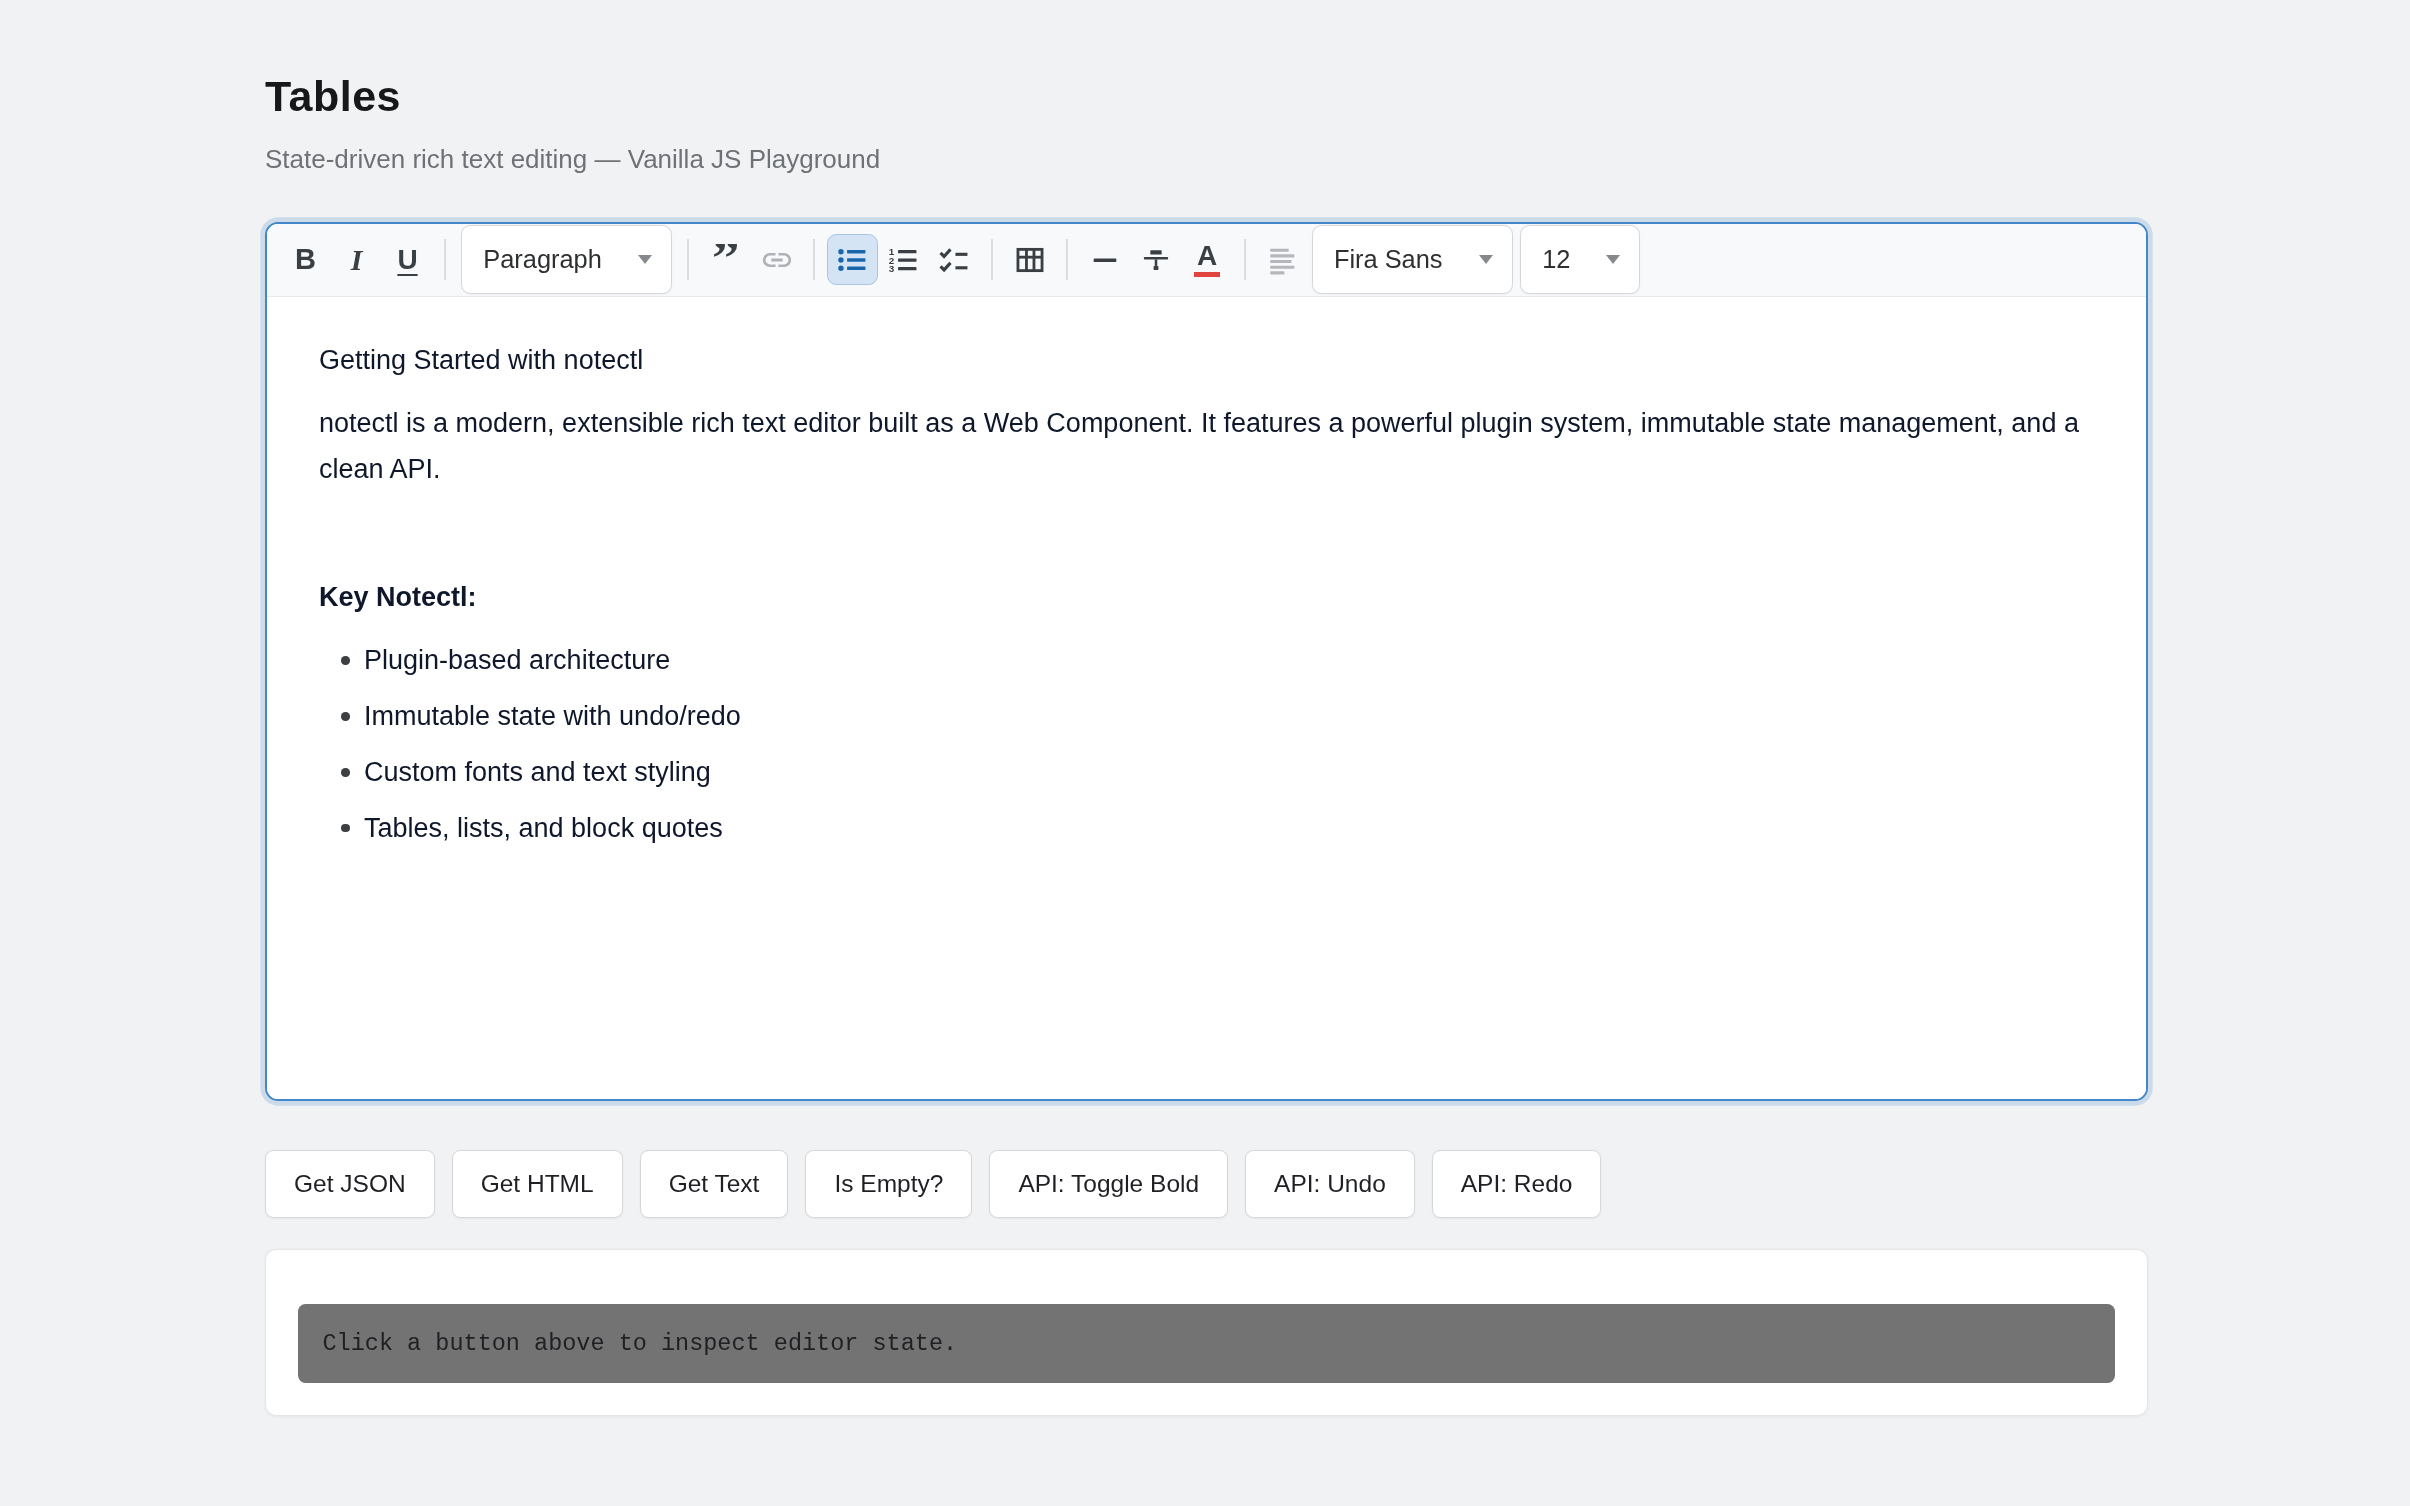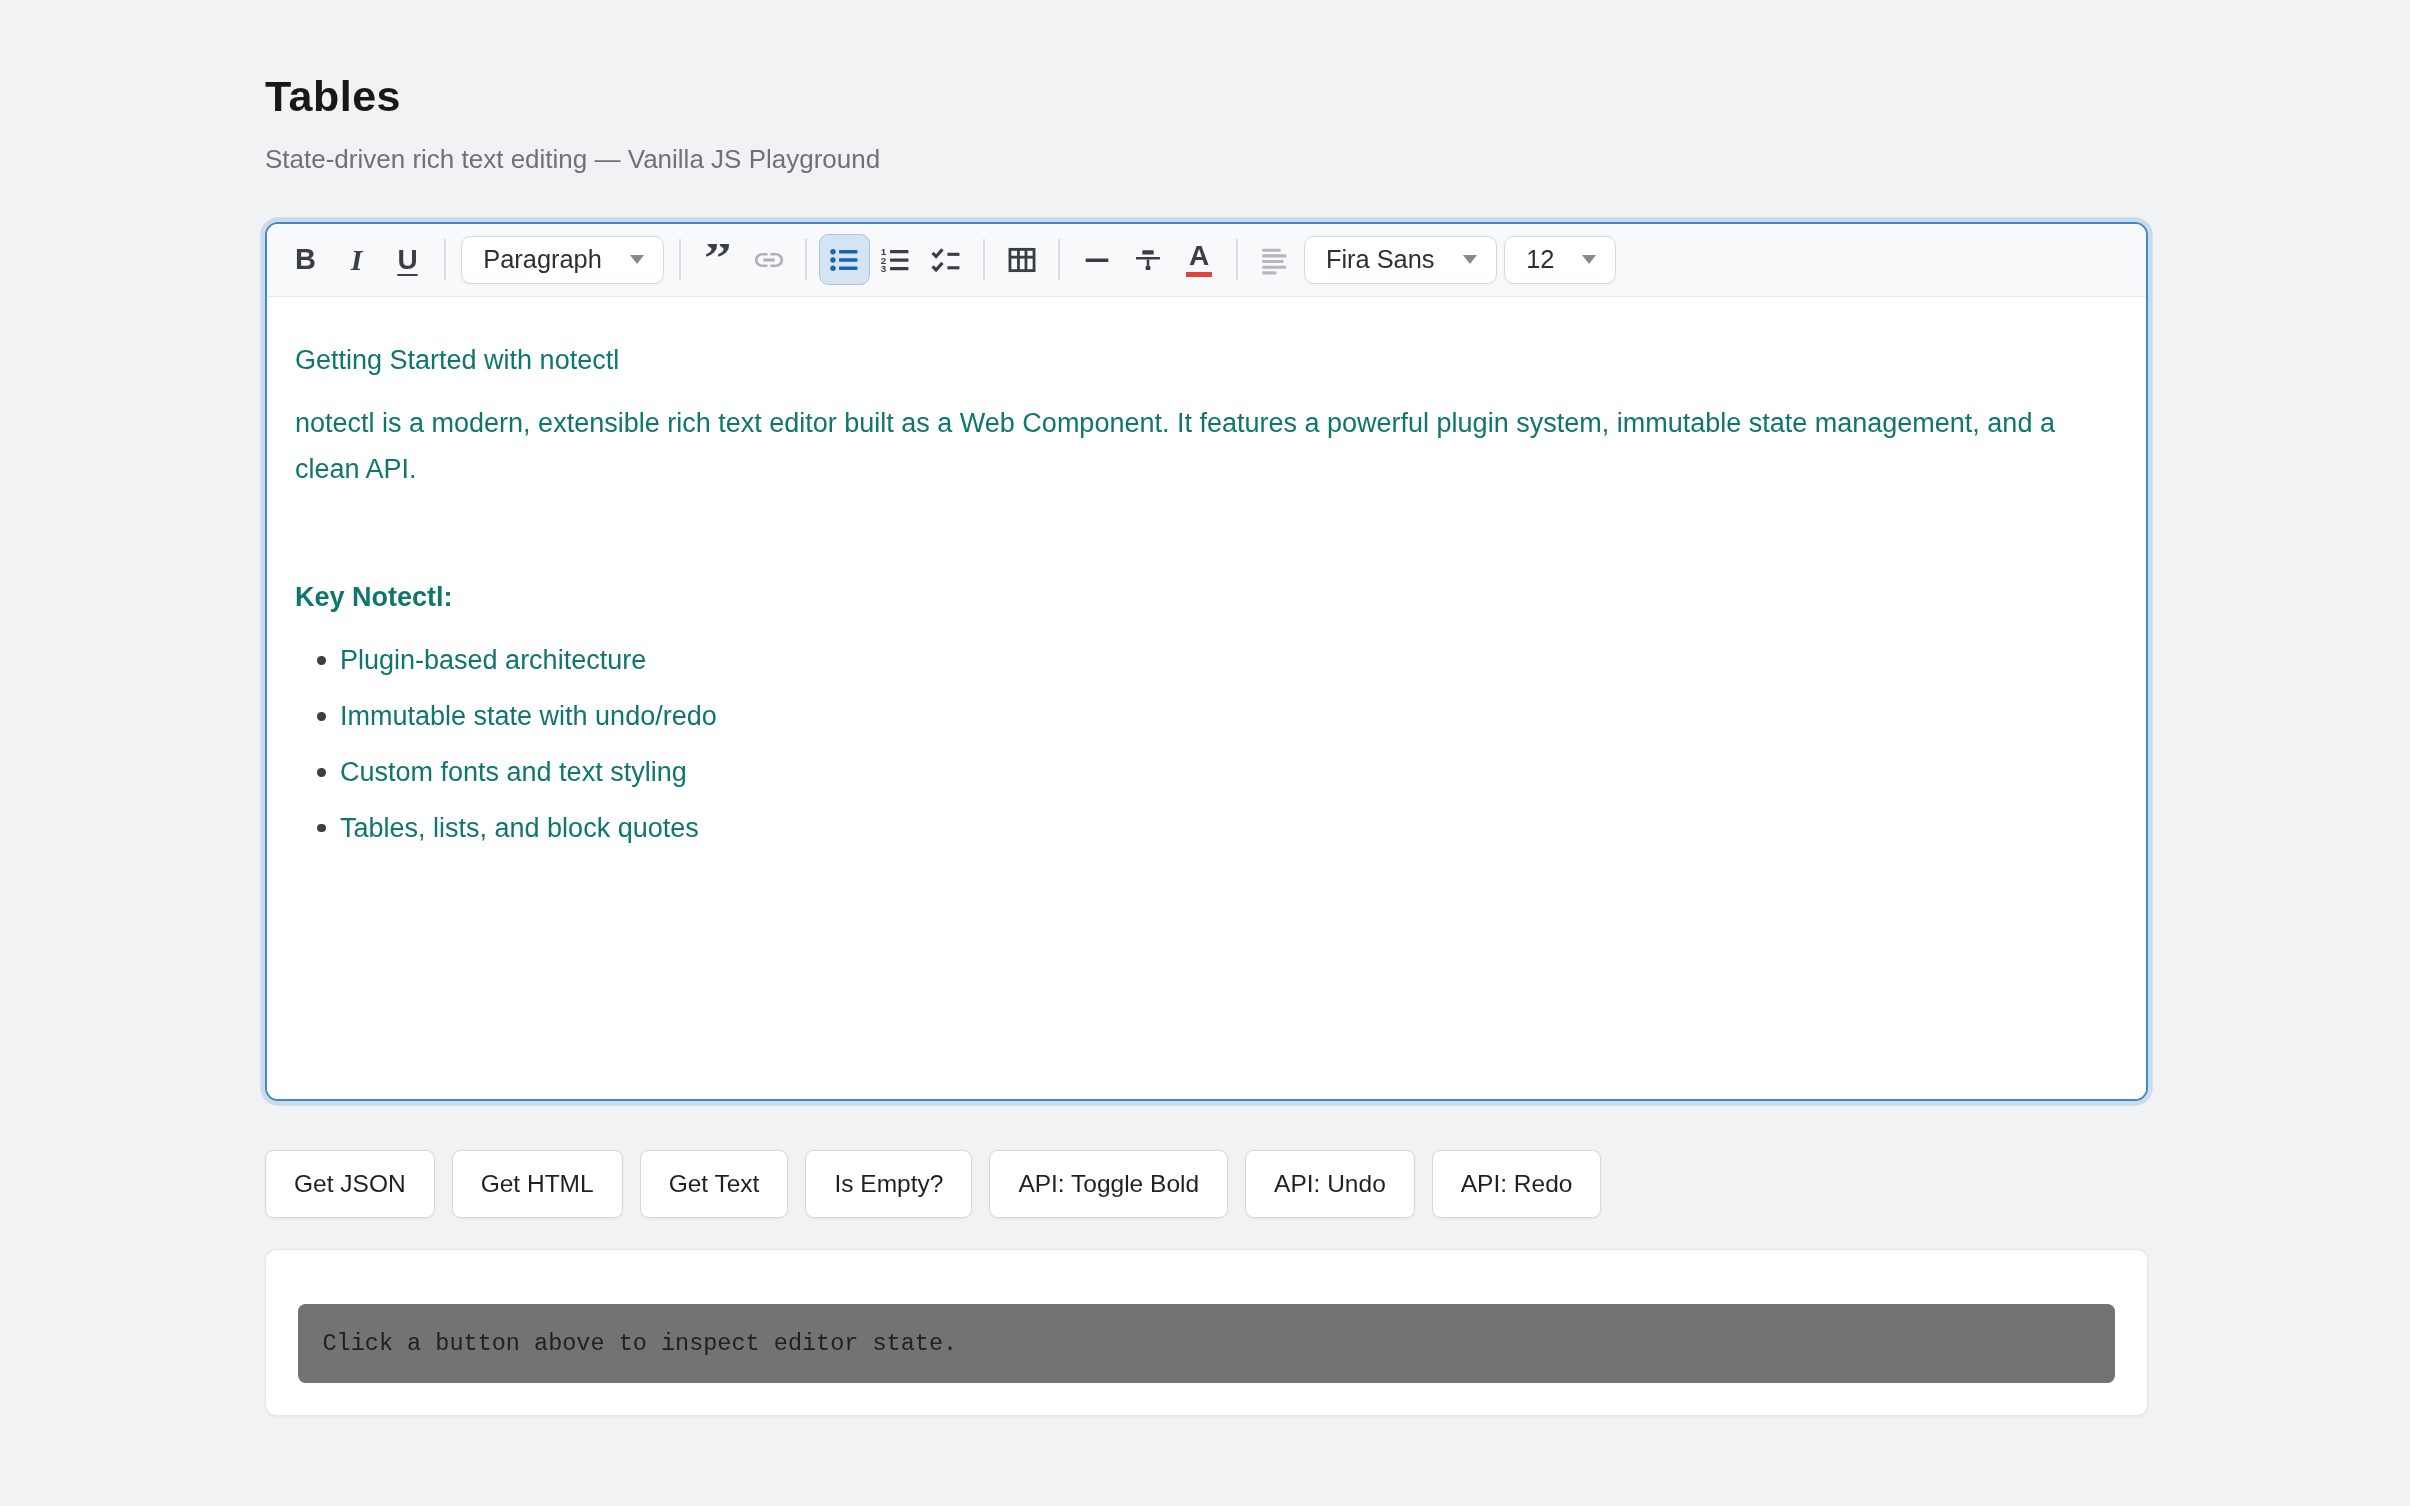--- a/index.html
+++ b/index.html
@@ -57,48 +57,48 @@
     margin: 0 11.3px;
     flex: 0 0 1.9px;
   }
   .glyph-b { font-size: 29px; font-weight: 800; }
   .glyph-i { font-family: "Liberation Serif", serif; font-style: italic; font-weight: 700; font-size: 30px; }
   .glyph-u { font-size: 28px; font-weight: 600; text-decoration: underline; text-underline-offset: 4.7px; }
   .glyph-quote { font-family: "Liberation Serif", serif; font-weight: 700; font-size: 55px; line-height: 28px; height: 32px; overflow: hidden; }
   .glyph-a { font-size: 28px; font-weight: 700; line-height: 1; display: inline-block; border-bottom: 5.6px solid #e0443c; padding: 0 2.8px 1.9px; }
 
   .tb-select {
-    height: 48px;
+    height: 69px;
     background: #ffffff;
     border: 1.9px solid #d5d7da;
     border-radius: 9.4px;
     display: flex; align-items: center;
-    gap: 28px;
+    gap: 36px;
     padding: 0 19px 0 21px;
     margin: 0 3.8px;
     font-size: 25.4px;
     color: #2d2f31;
     cursor: pointer;
     box-shadow: 0 0.9px 1.9px rgba(0,0,0,0.04);
   }
   .caret {
     width: 0; height: 0;
     border-left: 7.5px solid transparent;
     border-right: 7.5px solid transparent;
     border-top: 9.4px solid #85898e;
   }
 
   
   .editor-content {
     flex: 1;
     background: #ffffff;
-    padding: 40px 28px;
+    padding: 40px 52px;
     font-size: 27px;
     line-height: 1.72;
-    color: #0f766e;
+    color: #0f172a;
     cursor: text;
   }
   .editor-content p { margin-bottom: 17px; }
   .editor-content p.blank { height: 47px; margin-bottom: 17px; }
   .features-heading { font-weight: 700; }
   .editor-content ul { list-style: none; padding-left: 45px; margin-top: 9.4px; }
   .editor-content li { position: relative; margin-bottom: 9.4px; }
   .editor-content li::before {
     content: "";
     position: absolute;

